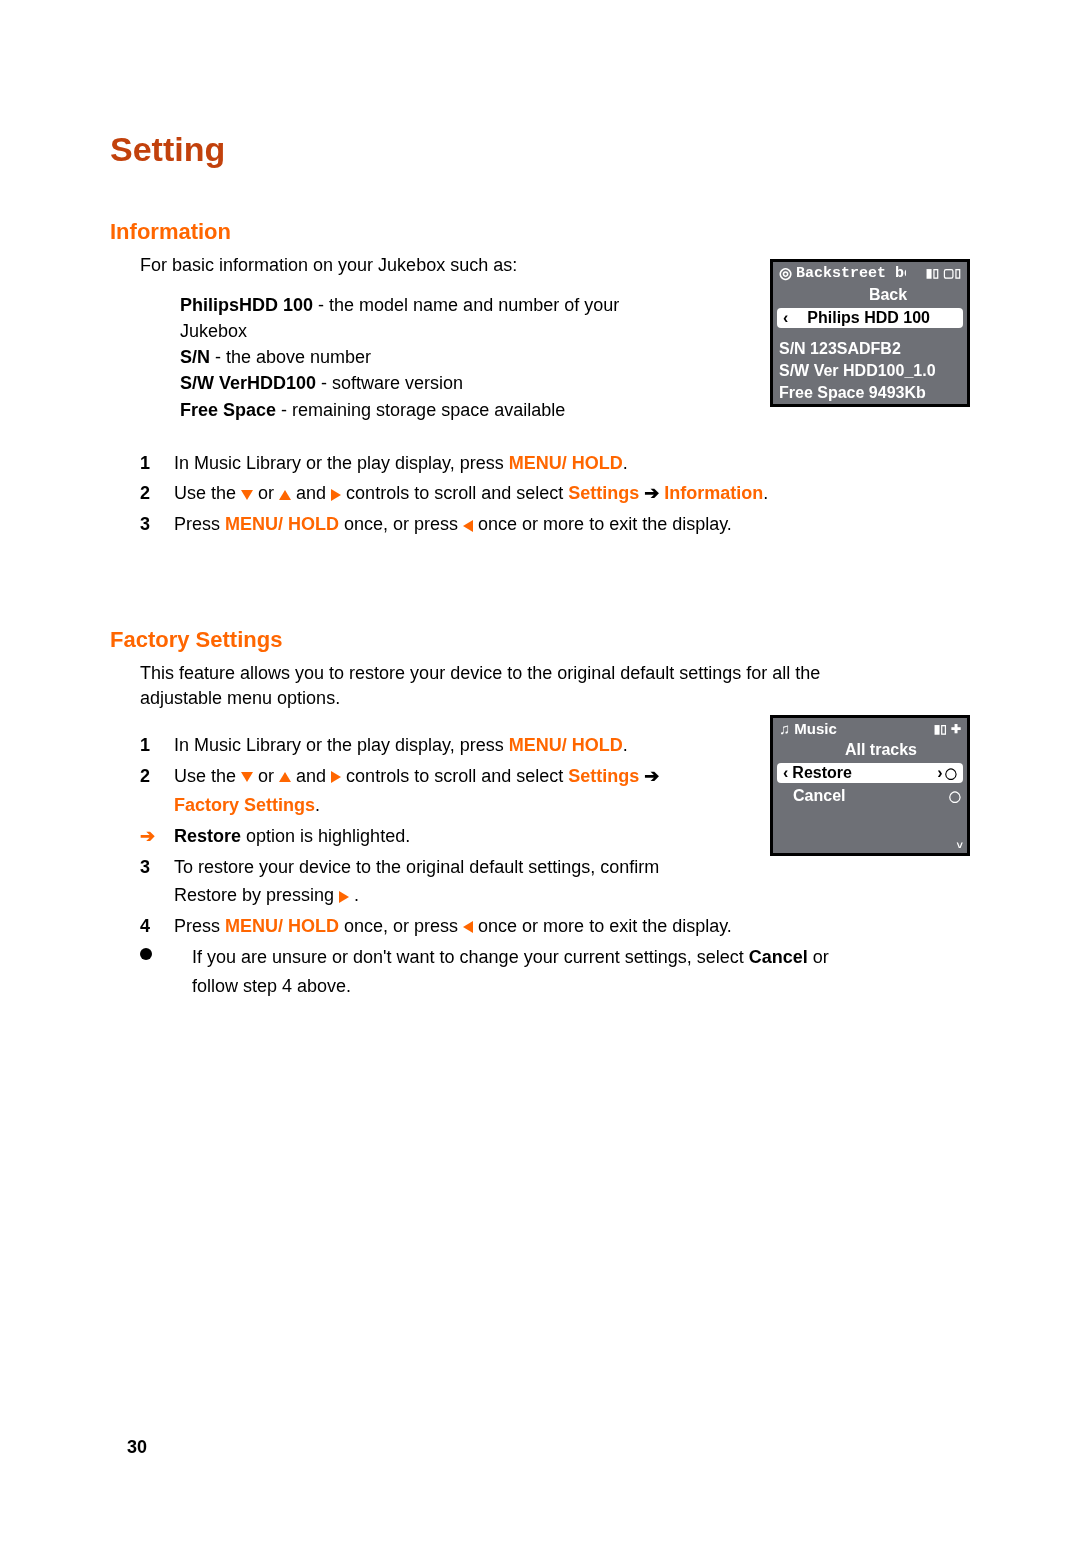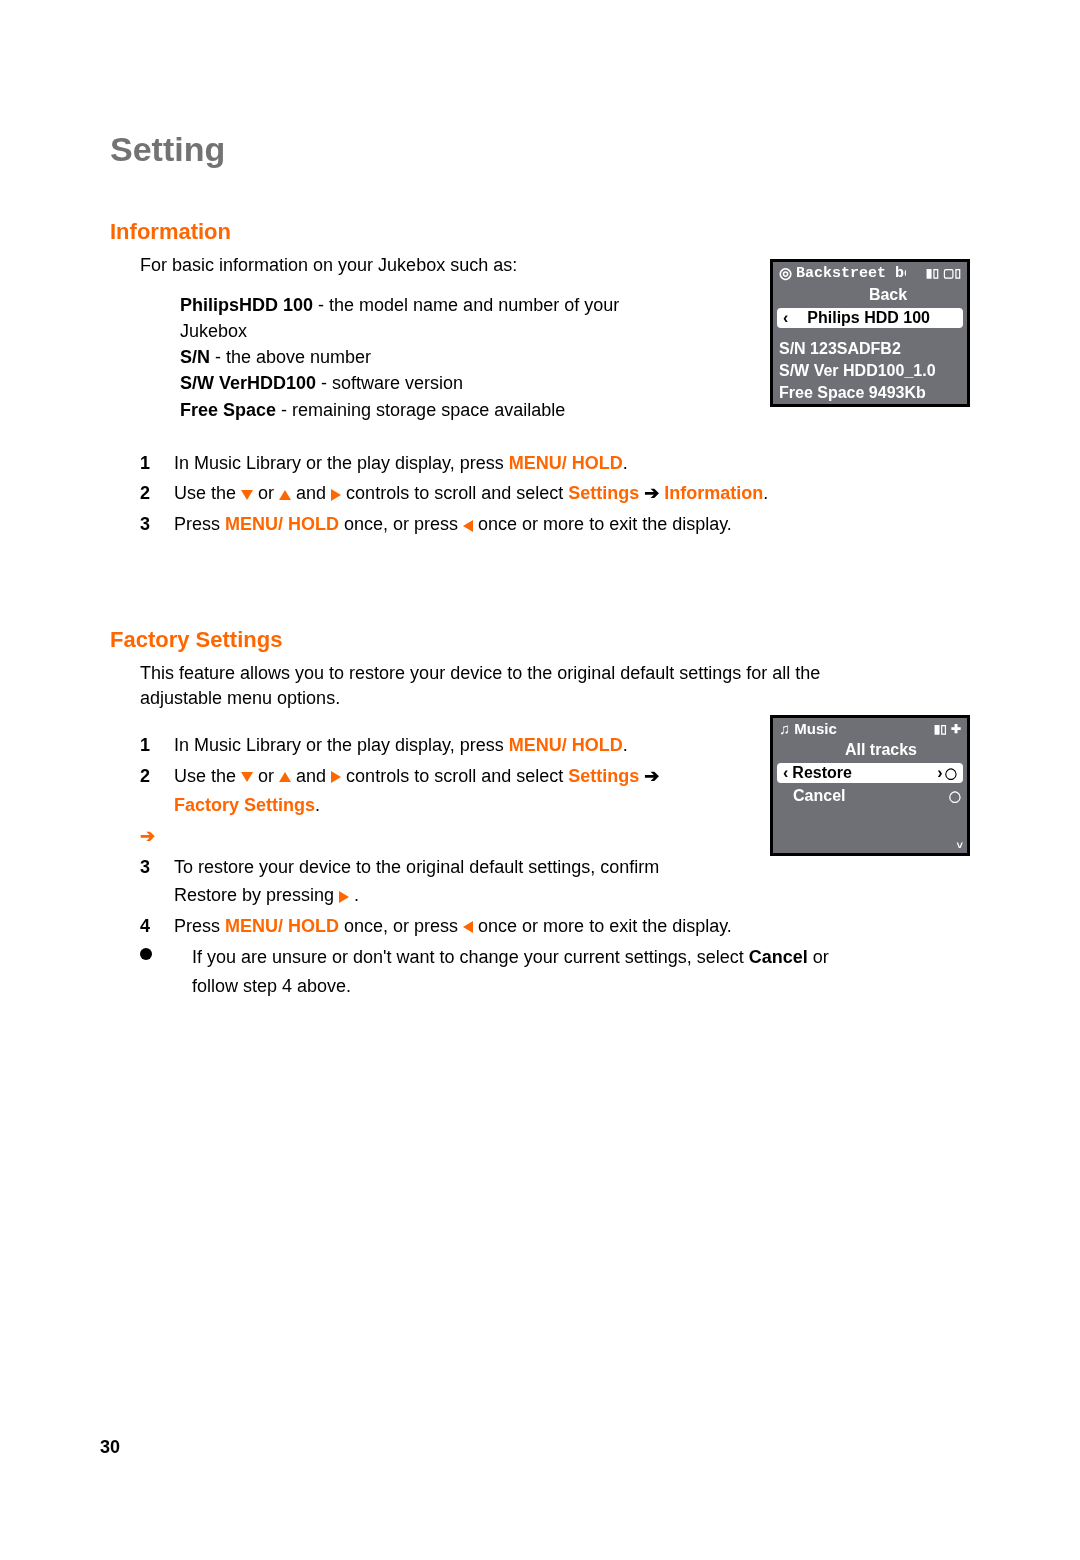--- a/index.html
+++ b/index.html
@@ -10,21 +10,21 @@
     font-size: 18px;
     color: #000;
     width: 1080px;
   }
   .page {
     box-sizing: border-box;
     padding: 130px 110px 0 110px; 
     position: relative;
   }
   h1.main-title {
-    color: #737373;
+    color: #c2410c;
     font-size: 34px;
     font-weight: bold;
     margin: 0 0 50px 0;
   }
   h2.section-title {
     color: #ff6600;
     font-size: 22px;
     font-weight: bold;
     margin: 0 0 8px 0;
   }
@@ -124,21 +124,21 @@
     font-size: 12px;
   }
   
   .page-wrapper {
     position: relative;
     width: 1080px;
     height: 1560px;
   }
   .page-number-real {
     position: absolute;
-    left: 100px;
+    left: 127px;
     bottom: 102px;
     font-weight: bold;
     font-size: 18px;
   }
 
   
   .section-gap { height: 86px; }
 
   .nowrap { white-space: nowrap; }
 </style>
@@ -279,20 +279,23 @@
         </span>
       </div>
       <div class="step">
         <span class="step-num">2</span>
         <span class="step-text" style="max-width:490px;">
           <span>Use the </span><span class="tri tri-down"></span><span> or </span><span class="tri tri-up"></span><span> and </span><span class="tri tri-right"></span><span> controls to scroll and select </span><span class="red">Settings</span> <span class="arrow-right-bold"></span> <span class="red">Factory Settings</span><span>.</span>
         </span>
       </div>
       <div class="step">
         <span class="step-num" style="color:#ff6600;">➔</span>
+        <span class="step-text" style="max-width:480px;">
+          <span class="bold">Restore</span><span> option is highlighted.</span>
+        </span>
       </div>
       <div class="step">
         <span class="step-num">3</span>
         <span class="step-text" style="max-width:490px;">
           <span>To restore your device to the original default settings, confirm Restore by pressing </span><span class="tri tri-right"></span><span> .</span>
         </span>
       </div>
       <div class="step">
         <span class="step-num">4</span>
         <span class="step-text">

